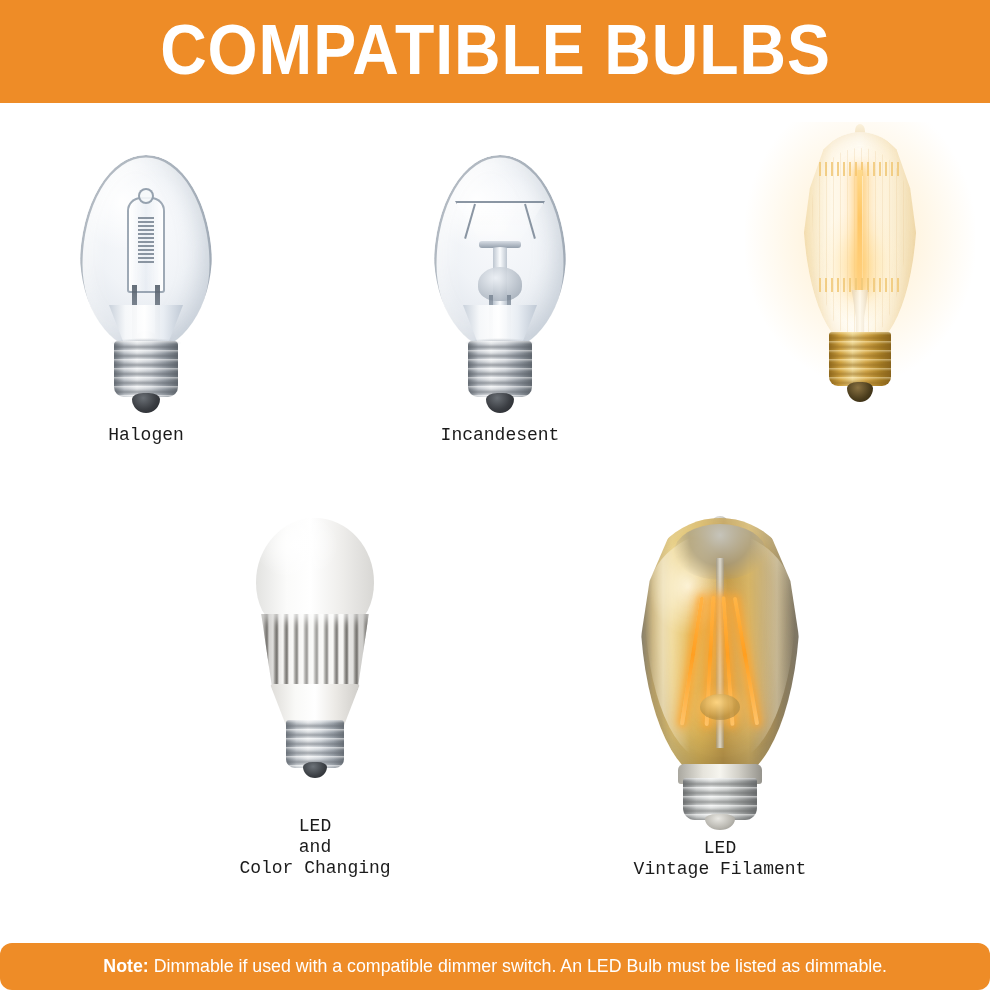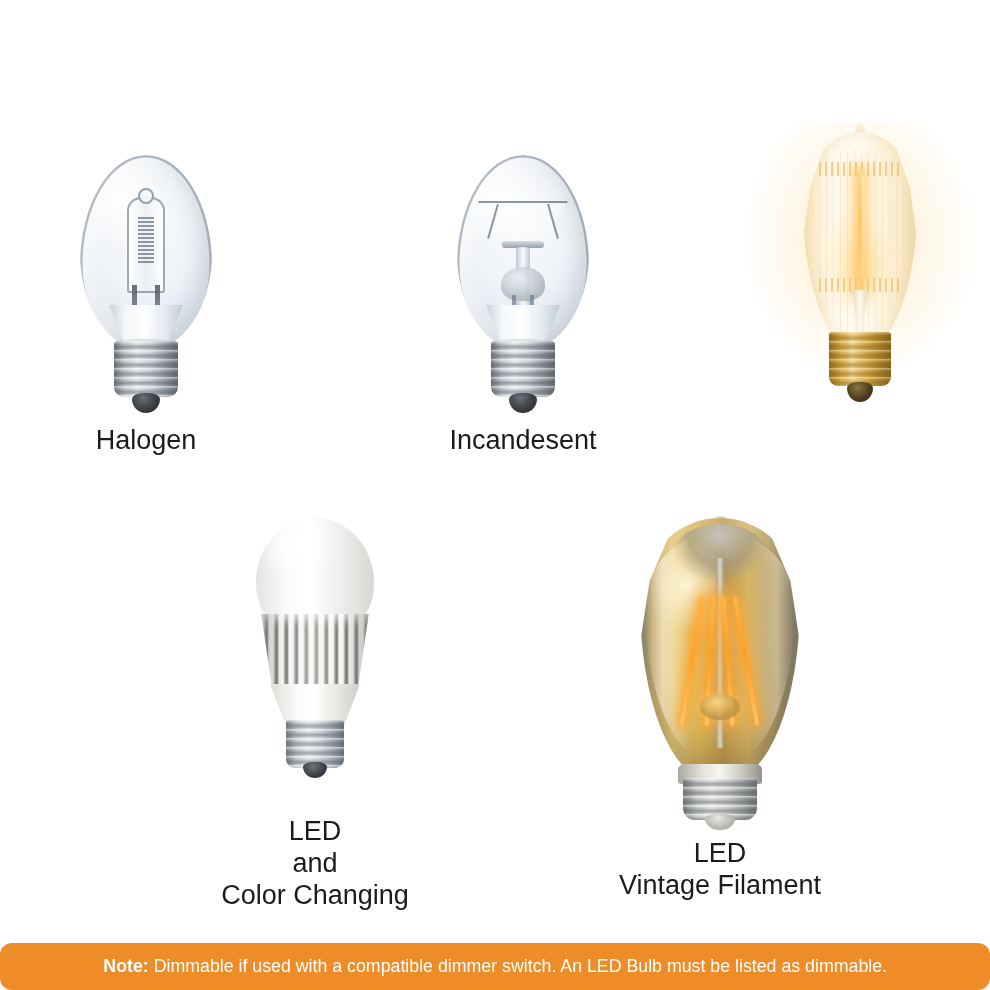--- a/index.html
+++ b/index.html
@@ -57,24 +57,24 @@
   
   .cell {
     position: absolute;
     display: flex;
     flex-direction: column;
     align-items: center;
   }
   .caption {
     text-align: center;
     color: #1b1b1b;
-    font-size: 27px;
+    font-size: 18px;
     line-height: 1.18;
     white-space: pre-line;
-    font-family: Liberation Sans, sans-serif;
+    font-family: Liberation Mono, monospace;
   }
   .art { position: relative; }
 
   
   .clearbulb { position: relative; width: 132px; height: 258px; }
   .cb-glass {
     position: absolute; left: 0; top: 0; width: 132px; height: 196px;
     background:
       radial-gradient(ellipse 52% 40% at 32% 24%, rgba(255,255,255,.95) 0%, rgba(255,255,255,0) 62%),
       radial-gradient(ellipse 70% 62% at 50% 34%, rgba(250,251,253,1) 0%, rgba(240,243,247,1) 58%, rgba(224,229,236,1) 100%);
@@ -384,40 +384,43 @@
     width: 30px; height: 16px;
     background: radial-gradient(ellipse at 44% 28%, #e9e8e3 0%, #b9b7b0 58%, #8d8b84 100%);
     border-radius: 40% 40% 50% 50% / 30% 30% 70% 70%;
   }
 </style>
 </head>
 <body>
 
 <div id="page">
 
+  <div class="bar" id="header-bar">
+    <h1 id="page-title">COMPATIBLE BULBS</h1>
+  </div>
 
   <div class="cell" style="left:46px; top:155px; width:200px;">
     <div class="art">
       <div class="clearbulb">
         <div class="cb-glass"></div>
         <div class="hal-cap"></div>
         <div class="hal-fil"></div>
         <div class="hal-leg l"></div>
         <div class="hal-leg r"></div>
         <div class="hal-knot"></div>
         <div class="cb-neck"></div>
         <div class="cb-baseglow"></div>
         <div class="cb-base"></div>
         <div class="cb-tip"></div>
       </div>
     </div>
     <div class="caption" style="margin-top:12px;">Halogen</div>
   </div>
 
-  <div class="cell" style="left:423px; top:155px; width:200px;">
+  <div class="cell" style="left:400px; top:155px; width:200px;">
     <div class="art">
       <div class="clearbulb">
         <div class="cb-glass"></div>
         <div class="inc-trap"></div>
         <div class="inc-wire a"></div>
         <div class="inc-wire b"></div>
         <div class="inc-cross"></div>
         <div class="inc-stem"></div>
         <div class="inc-bulge"></div>
         <div class="inc-pin l"></div>

